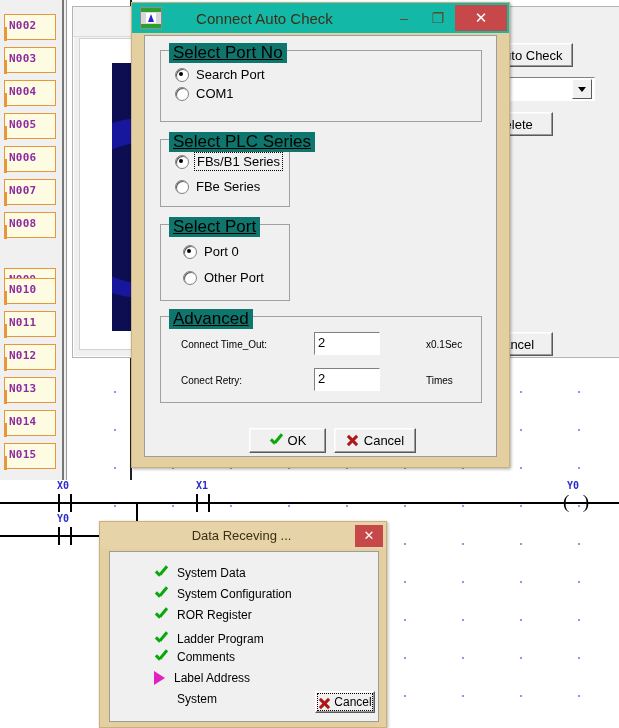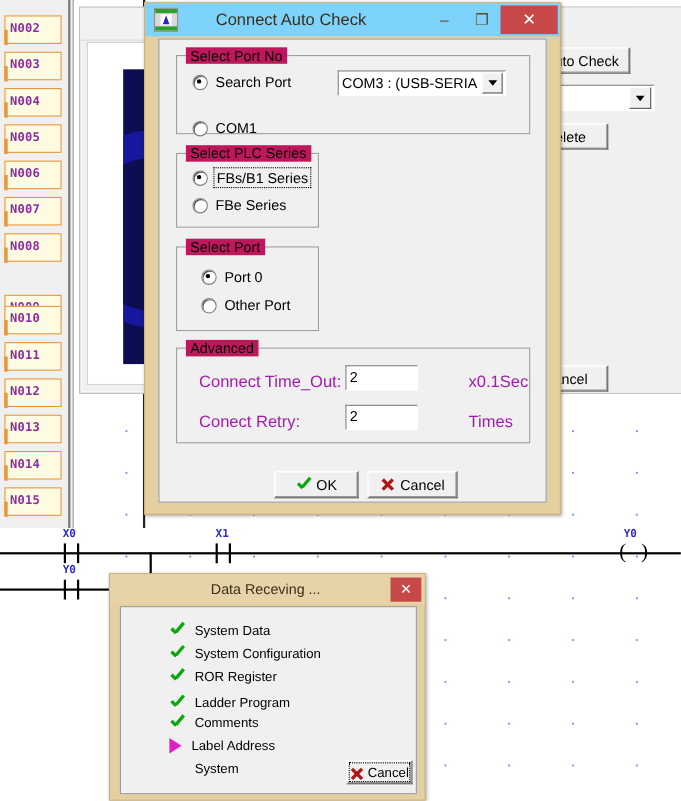--- a/index.html
+++ b/index.html
@@ -108,21 +108,21 @@
 
   
   #dlg{
     left:131px;top:2px;width:379px;height:466px;
     background:#e3cfa0;
     border:1px solid #c9b07c;box-sizing:border-box;
     box-shadow:1px 1px 3px rgba(0,0,0,.35);
   }
   #dlg-title{
     left:0;top:0;width:377px;height:30px;
-    background:#7dd3fc;
+    background:#14b8a6;
     display:flex;align-items:center;box-sizing:border-box;
   }
   #dlg-icon{
     width:20px;height:20px;margin-left:8px;flex:0 0 auto;
     background:#d8d8d8;border:1px solid #8d8d8d;position:relative;overflow:hidden;
   }
   #dlg-icon .g{position:absolute;left:0;top:0;width:100%;height:4px;background:#2f9e2f;}
   #dlg-icon .g2{position:absolute;left:0;bottom:0;width:100%;height:4px;background:#2f9e2f;}
   #dlg-icon .b{position:absolute;left:5px;top:5px;width:10px;height:10px;background:#ffffff;}
   #dlg-icon .b:after{content:"";position:absolute;left:2px;top:1px;width:0;height:0;
@@ -143,22 +143,22 @@
     left:12px;top:32px;width:353px;height:422px;
     background:#f0f0f0;border:1px solid #9c9c9c;box-sizing:border-box;
   }
 
   
   .gbox{
     position:absolute;border:1px solid #a0a0a0;box-sizing:border-box;
     background:transparent;
   }
   .gbox > .gtitle{
-    position:absolute;left:8px;top:-8px;background:#be185d;padding:0 4px;
-    font-size:13px;color:#000;white-space:nowrap;
+    position:absolute;left:8px;top:-8px;background:#0f766e;padding:0 4px;
+    font-size:17px;color:#000;white-space:nowrap;text-decoration:underline;
   }
 
   
   .radio{position:absolute;display:flex;align-items:center;gap:7px;}
   .radio .dot{
     width:12px;height:12px;border-radius:50%;
     border:1px solid #808080;
     box-shadow:inset 1px 1px 0 #5a5a5a, inset -1px -1px 0 #ffffff;
     background:#ffffff;position:relative;flex:0 0 auto;
   }
@@ -185,21 +185,21 @@
   }
   .tri-d{width:0;height:0;border-left:4px solid transparent;border-right:4px solid transparent;border-top:5px solid #000;}
 
   
   .tinput{
     position:absolute;background:#ffffff;
     border:1px solid;border-color:#808080 #ffffff #ffffff #808080;
     box-sizing:border-box;font-size:13px;padding:2px 0 0 3px;
     font-family:"Liberation Sans", sans-serif;
   }
-  .flabel{position:absolute;font-size:15px;color:#a21caf;white-space:nowrap;}
+  .flabel{position:absolute;font-size:10px;color:#000000;white-space:nowrap;}
 
   
   .ok-check{
     position:relative;width:14px;height:14px;flex:0 0 auto;
   }
   .ok-check:before,.ok-check:after{
     content:"";position:absolute;background:#0aa80a;
   }
   .ok-check:before{left:1px;top:6px;width:6px;height:3px;transform:rotate(45deg);}
   .ok-check:after{left:4px;top:3px;width:11px;height:3px;transform:rotate(-50deg);}
@@ -387,31 +387,25 @@
 
   <div class="abs" id="dlg-client">
 
     <div class="gbox" style="left:15px;top:14px;width:322px;height:72px;">
       <span class="gtitle">Select Port No</span>
 
       <div class="radio on" style="left:14px;top:16px;">
         <span class="dot"></span>
         <span class="rtxt">Search Port</span>
       </div>
-      <div class="radio" style="left:14px;top:58px;">
+      <div class="radio" style="left:14px;top:35px;">
         <span class="dot"></span>
         <span class="rtxt">COM1</span>
       </div>
 
-      <div id="port-combo" style="left:146px;top:13px;width:153px;height:23px;">
-        <span class="cval">COM3 : (USB-SERIA</span>
-        <span class="carrow">
-            <i class="tri-d"></i>
-          </span>
-      </div>
     </div>
 
     <div class="gbox" style="left:15px;top:103px;width:130px;height:68px;">
       <span class="gtitle">Select PLC Series</span>
 
       <div class="radio on" style="left:14px;top:14px;">
         <span class="dot"></span>
         <span class="rtxt focus">FBs/B1 Series</span>
       </div>
       <div class="radio" style="left:14px;top:39px;">

